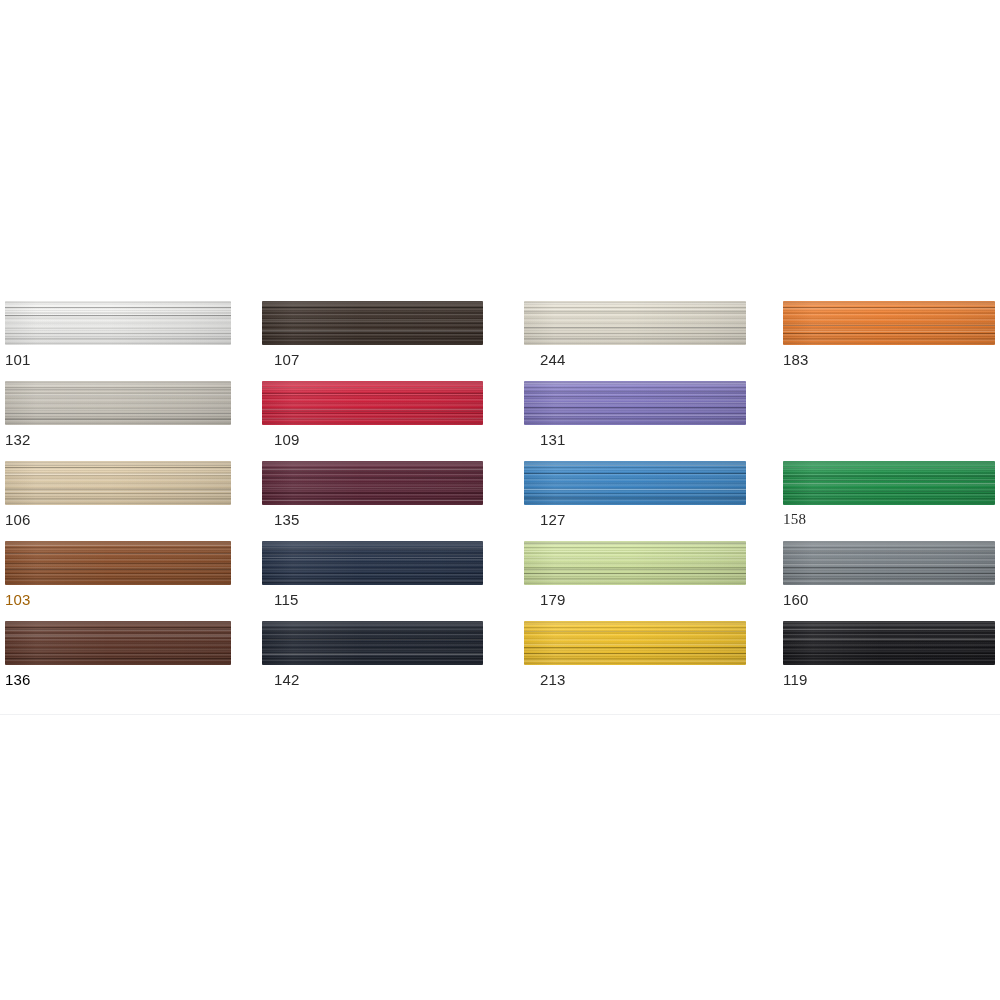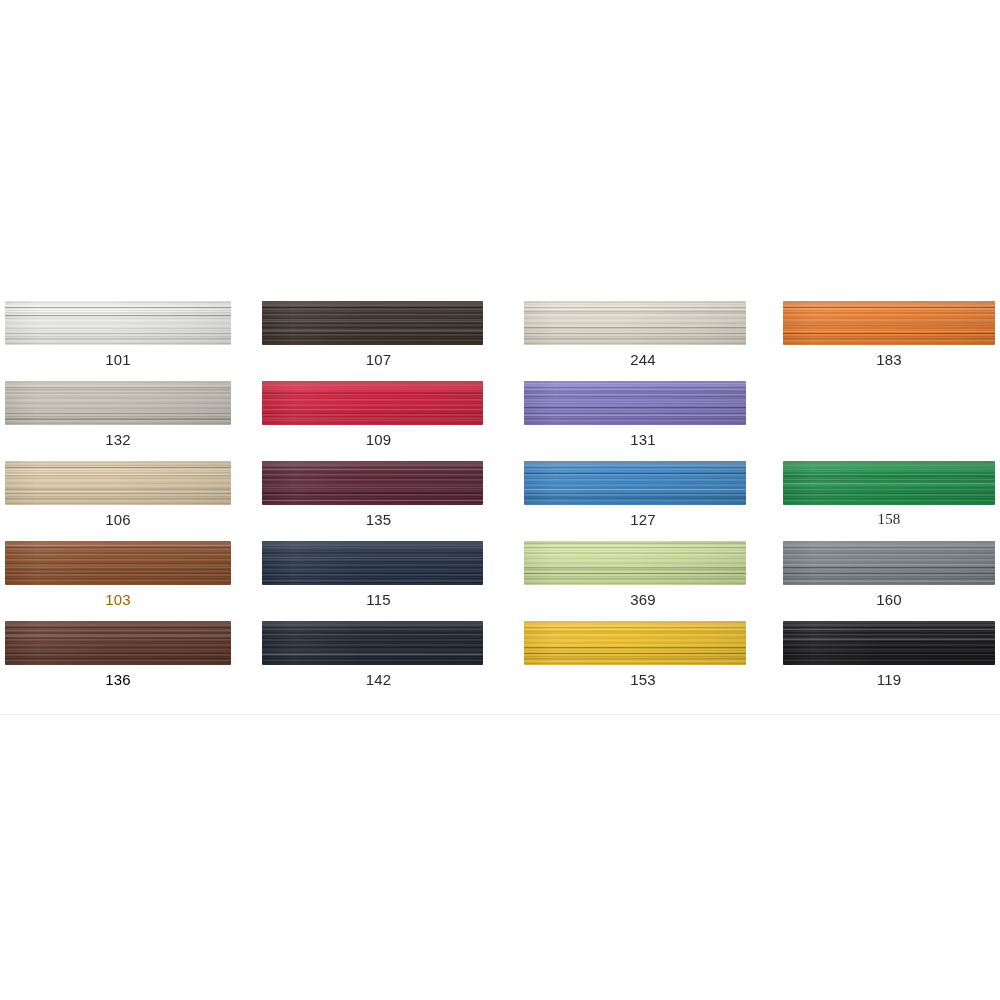--- a/index.html
+++ b/index.html
@@ -116,21 +116,20 @@
   .swatch-chip .cord.light {
     background: rgba(255,255,255,0.30);
   }
 
   
   .swatch-label {
     position: absolute;
     left: 0;
     right: 0;
     top: 50px;
-    text-align: center;
     font-size: 15px;
     font-weight: 400;
     letter-spacing: 0.2px;
     color: #2a2a2a;
   }
   .swatch-cell.col0 .swatch-label { left: 5px;  right: 25px; }
   .swatch-cell.col1 .swatch-label { left: 18px;  right: 29px; }
   .swatch-cell.col2 .swatch-label { left: 28px; right: 25px; }
   .swatch-cell.col3 .swatch-label { left: 12px; right: 5px;  }
 
@@ -386,21 +385,21 @@
             <div class="tex cords">
               <div class="cord light" style="top: 2px;"></div>
               <div class="cord" style="top: 28px;"></div>
               <div class="cord" style="top: 26px;"></div>
               <div class="cord light" style="top: 10px;"></div>
               <div class="cord" style="top: 2px;"></div>
               <div class="cord" style="top: 32px;"></div>
               <div class="cord light" style="top: 16px;"></div>
             </div>
           </div>
-          <div class="swatch-label" style="color: rgb(42, 42, 42);">369</div>
+          <div class="swatch-label" style="color: rgb(42, 42, 42);">179</div>
         </div>
         <div class="swatch-cell col3">
           <div class="swatch-chip" style="background-color: rgb(125, 133, 139);">
             <div class="tex sheen"></div>
             <div class="tex lines"></div>
             <div class="tex lines2"></div>
             <div class="tex cords">
               <div class="cord light" style="top: 23px;"></div>
               <div class="cord" style="top: 26px;"></div>
               <div class="cord" style="top: 26px;"></div>
@@ -456,21 +455,21 @@
             <div class="tex cords">
               <div class="cord light" style="top: 23px;"></div>
               <div class="cord" style="top: 26px;"></div>
               <div class="cord" style="top: 26px;"></div>
               <div class="cord light" style="top: 10px;"></div>
               <div class="cord" style="top: 10px;"></div>
               <div class="cord" style="top: 32px;"></div>
               <div class="cord light" style="top: 40px;"></div>
             </div>
           </div>
-          <div class="swatch-label" style="color: rgb(42, 42, 42);">153</div>
+          <div class="swatch-label" style="color: rgb(42, 42, 42);">213</div>
         </div>
         <div class="swatch-cell col3">
           <div class="swatch-chip" style="background-color: rgb(22, 22, 26);">
             <div class="tex sheen"></div>
             <div class="tex lines"></div>
             <div class="tex lines2"></div>
             <div class="tex cords">
               <div class="cord light" style="top: 17px;"></div>
               <div class="cord" style="top: 18px;"></div>
               <div class="cord" style="top: 34px;"></div>

